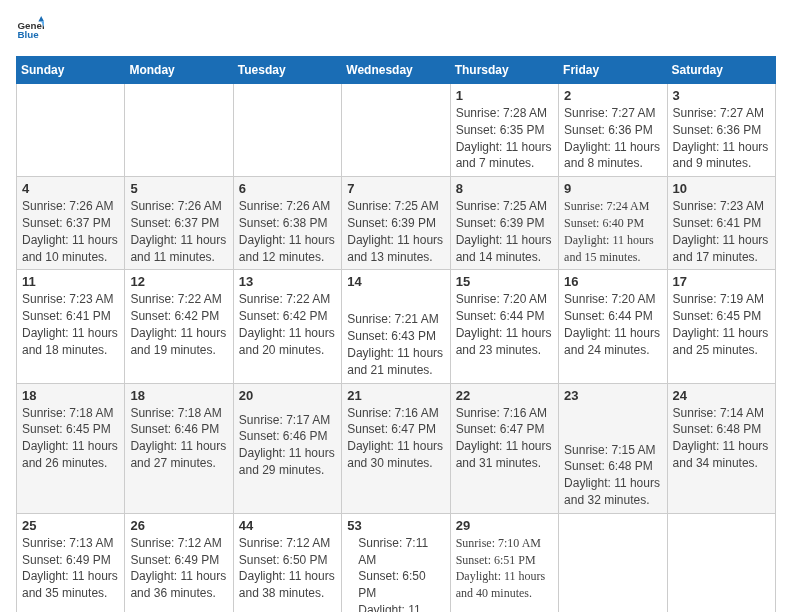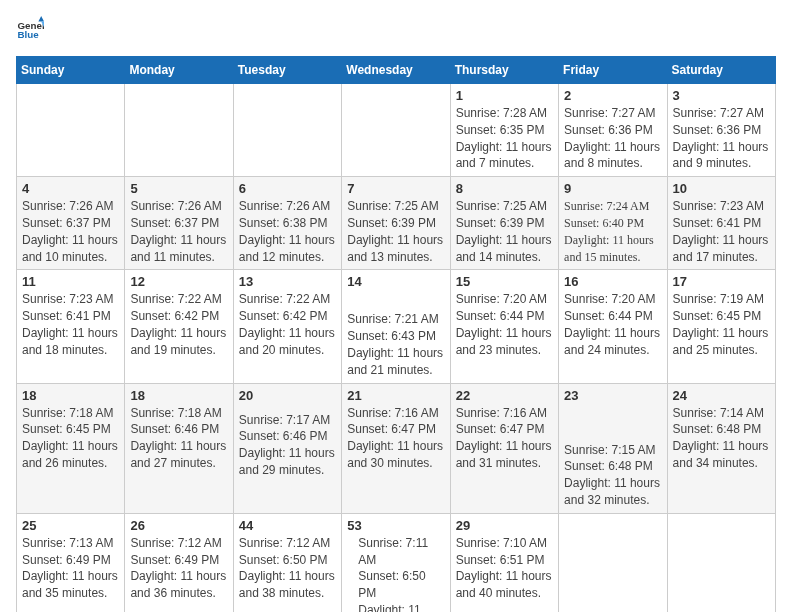--- a/index.html
+++ b/index.html
@@ -324,21 +324,21 @@
         </td>
         <td>
           <span class="day-number">53</span>
           <div class="day-info" style="white-space: pre-line; margin-left: 11px;">Sunrise: 7:11 AM
 Sunset: 6:50 PM
 Daylight: 11 hours
 and 39 minutes.</div>
         </td>
         <td>
           <span class="day-number">29</span>
-          <div class="day-info" style="white-space: pre-line;">Sunrise: 7:10 AM
+          <div class="day-info" style="white-space: pre-line; font-family: Liberation Serif, serif;">Sunrise: 7:10 AM
 Sunset: 6:51 PM
 Daylight: 11 hours
 and 40 minutes.</div>
         </td>
         <td class="empty"></td>
         <td class="empty"></td>
       </tr>
     </tbody>
 </table>
 

